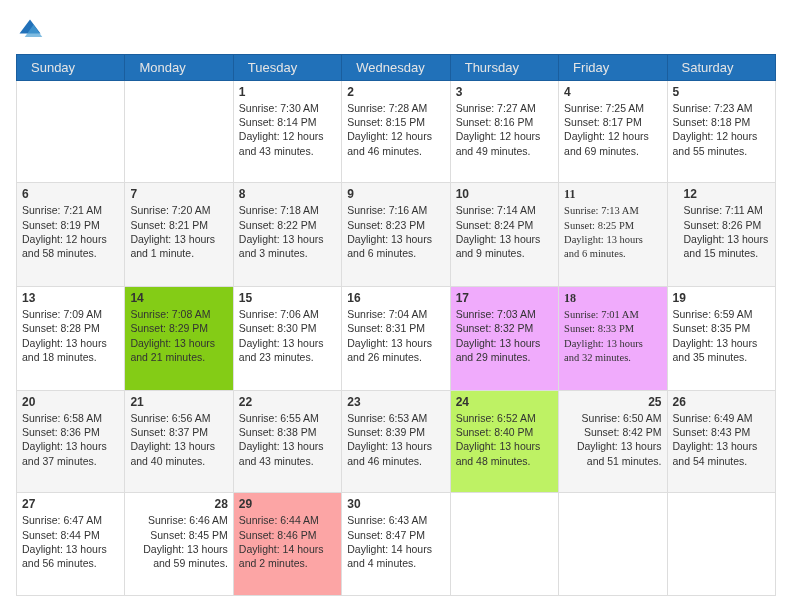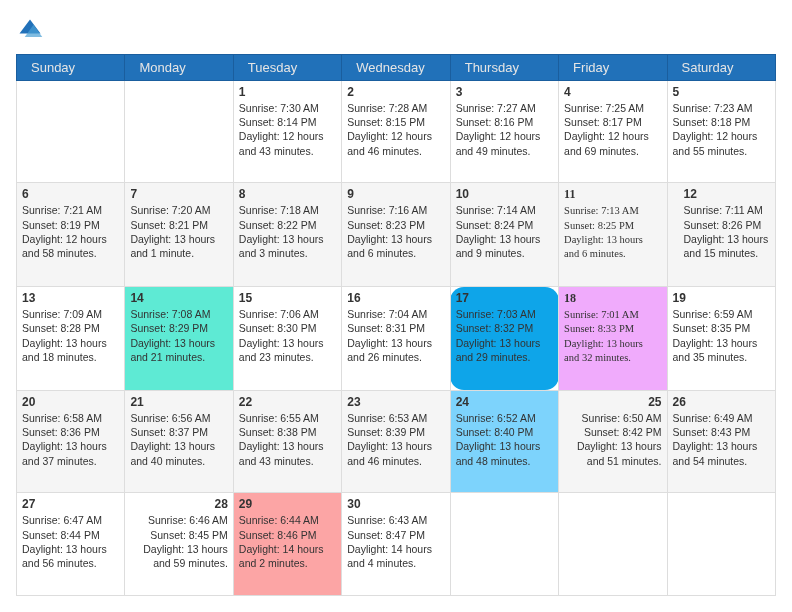--- a/index.html
+++ b/index.html
@@ -225,42 +225,42 @@
         </td>
         </tr>
         <tr>
           <td style="background: rgb(255, 255, 255); margin-left: 8px;">
           <span class="day-num">13</span>
           <span class="cell-line">Sunrise: 7:09 AM</span>
           <span class="cell-line">Sunset: 8:28 PM</span>
           <span class="cell-line">Daylight: 13 hours</span>
           <span class="cell-line">and 18 minutes.</span>
         </td>
-          <td style="background: #5eead4; margin-left: 40px;">
+          <td style="background: #84cc16; margin-left: 40px;">
           <span class="day-num">14</span>
           <span class="cell-line">Sunrise: 7:08 AM</span>
           <span class="cell-line">Sunset: 8:29 PM</span>
           <span class="cell-line">Daylight: 13 hours</span>
           <span class="cell-line">and 21 minutes.</span>
         </td>
           <td style="background: rgb(255, 255, 255);">
           <span class="day-num">15</span>
           <span class="cell-line">Sunrise: 7:06 AM</span>
           <span class="cell-line">Sunset: 8:30 PM</span>
           <span class="cell-line">Daylight: 13 hours</span>
           <span class="cell-line">and 23 minutes.</span>
         </td>
           <td style="background: rgb(255, 255, 255);">
           <span class="day-num">16</span>
           <span class="cell-line">Sunrise: 7:04 AM</span>
           <span class="cell-line">Sunset: 8:31 PM</span>
           <span class="cell-line">Daylight: 13 hours</span>
           <span class="cell-line">and 26 minutes.</span>
         </td>
-          <td style="background: #0ea5e9; border-radius: 14px;">
+          <td style="background: #f0abfc;">
           <span class="day-num">17</span>
           <span class="cell-line">Sunrise: 7:03 AM</span>
           <span class="cell-line">Sunset: 8:32 PM</span>
           <span class="cell-line">Daylight: 13 hours</span>
           <span class="cell-line">and 29 minutes.</span>
         </td>
           <td style="background: #f0abfc; font-family: Liberation Serif, serif;">
           <span class="day-num">18</span>
           <span class="cell-line">Sunrise: 7:01 AM</span>
           <span class="cell-line">Sunset: 8:33 PM</span>
@@ -297,21 +297,21 @@
           <span class="cell-line">Daylight: 13 hours</span>
           <span class="cell-line">and 43 minutes.</span>
         </td>
           <td style="background: rgb(245, 245, 245);">
           <span class="day-num">23</span>
           <span class="cell-line">Sunrise: 6:53 AM</span>
           <span class="cell-line">Sunset: 8:39 PM</span>
           <span class="cell-line">Daylight: 13 hours</span>
           <span class="cell-line">and 46 minutes.</span>
         </td>
-          <td style="background: #7dd3fc; margin-left: 36px;">
+          <td style="background: #bef264; margin-left: 36px;">
           <span class="day-num">24</span>
           <span class="cell-line">Sunrise: 6:52 AM</span>
           <span class="cell-line">Sunset: 8:40 PM</span>
           <span class="cell-line">Daylight: 13 hours</span>
           <span class="cell-line">and 48 minutes.</span>
         </td>
           <td style="background: rgb(245, 245, 245); text-align: right;">
           <span class="day-num">25</span>
           <span class="cell-line">Sunrise: 6:50 AM</span>
           <span class="cell-line">Sunset: 8:42 PM</span>

